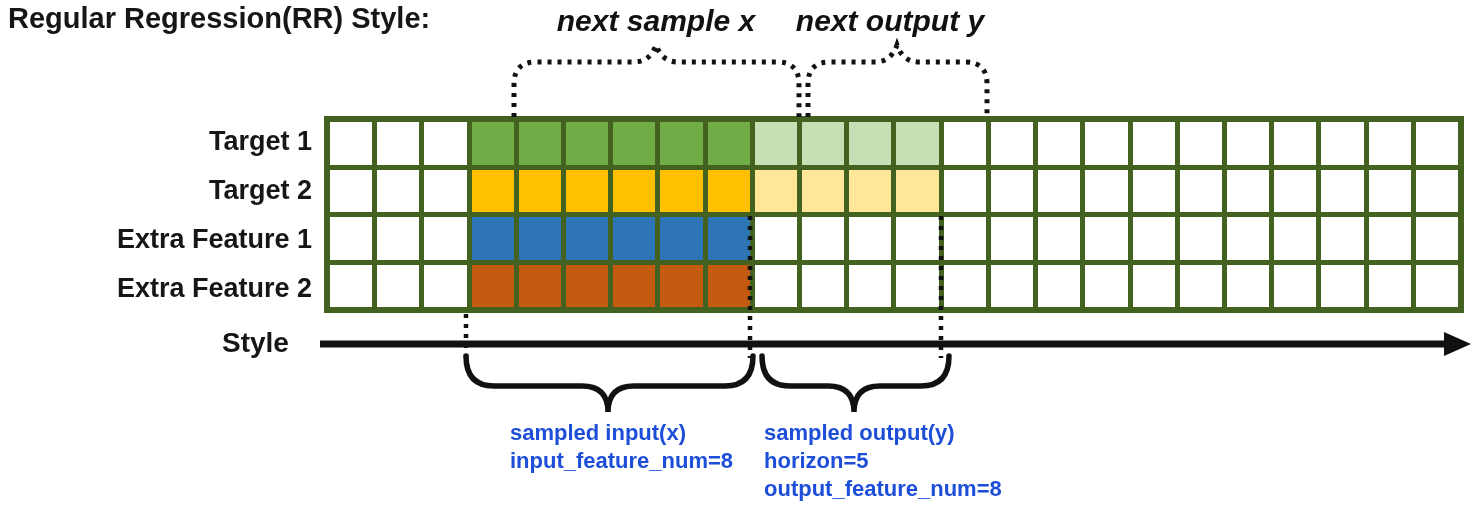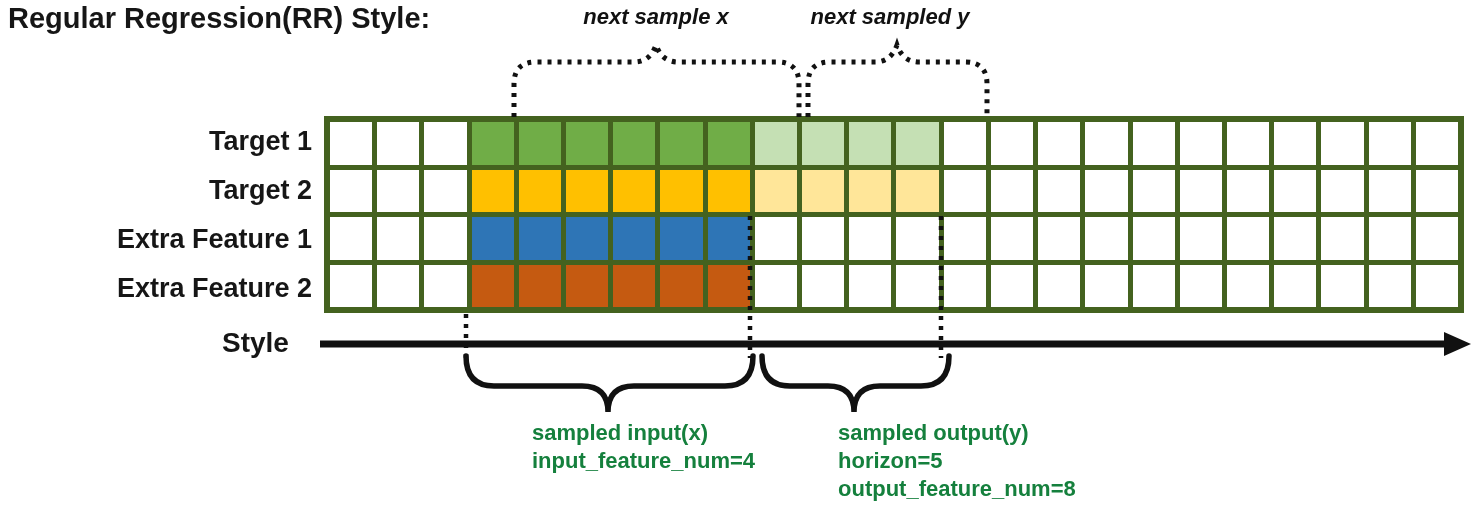--- a/index.html
+++ b/index.html
@@ -12,21 +12,21 @@
     overflow:hidden;
   }
   .title{
     position:absolute;left:8px;top:2px;
     font-size:29px;font-weight:700;color:#161616;
     white-space:nowrap;
   }
   .next-label{
     position:absolute;top:4px;
     transform:translateX(-50%);
-    font-size:22px;font-style:italic;font-weight:700;
+    font-size:30px;font-style:italic;font-weight:700;
     white-space:nowrap;
   }
   .next-label.x{left:656px;}
   .next-label.y{left:890px;}
   .grid{
     position:absolute;left:324px;top:116px;
     width:1140px;height:197px;
     box-sizing:border-box;
     display:grid;
     grid-template-columns:repeat(24,1fr);
@@ -43,34 +43,34 @@
     white-space:nowrap;line-height:34px;
   }
   .time-label{
     position:absolute;left:222px;top:327px;
     font-size:28px;font-weight:700;color:#161616;
   }
   .overlay{position:absolute;left:0;top:0;}
   .anno{
     position:absolute;top:419px;
     font-size:22px;font-weight:600;line-height:28px;
-    color:#15803d;white-space:nowrap;margin-left:22px;
+    color:#1d4ed8;white-space:nowrap;
   }
   .anno.left{left:510px;}
-  .anno.right{left:816px;}
+  .anno.right{left:764px;}
 </style>
 </head>
 <body>
 
 <div class="canvas">
 
   <div class="title">Regular Regression(RR) Style:</div>
 
   <div class="next-label x">next sample x</div>
-  <div class="next-label y">next sampled y</div>
+  <div class="next-label y">next output y</div>
 
   <div class="grid" style="background: rgb(68, 98, 31);">
       <div class="cell"></div>
       <div class="cell"></div>
       <div class="cell"></div>
       <div class="cell" style="background: rgb(112, 173, 71);"></div>
       <div class="cell" style="background: rgb(112, 173, 71);"></div>
       <div class="cell" style="background: rgb(112, 173, 71);"></div>
       <div class="cell" style="background: rgb(112, 173, 71);"></div>
       <div class="cell" style="background: rgb(112, 173, 71);"></div>
@@ -184,21 +184,21 @@
     <line x1="320" y1="344" x2="1448" y2="344" stroke="#111" stroke-width="7"></line>
     <polygon points="1444,332 1471,344 1444,356" fill="#111"></polygon>
 
     <path d="M 466 356 Q 466 386 494 386 L 582 386 Q 608 386 608 412 Q 608 386 634 386 L 725 386 Q 753 386 753 356" fill="none" stroke="#111" stroke-width="5.5" stroke-linecap="round"></path>
 
     <path d="M 762 356 Q 762 386 790 386 L 828 386 Q 854 386 854 412 Q 854 386 880 386 L 921 386 Q 949 386 949 356" fill="none" stroke="#111" stroke-width="5.5" stroke-linecap="round"></path>
   </svg>
 
   <div class="anno left">
     <div>sampled input(x)</div>
-    <div>input_feature_num=4</div>
+    <div>input_feature_num=8</div>
   </div>
   <div class="anno right">
     <div>sampled output(y)</div>
     <div>horizon=5</div>
     <div>output_feature_num=8</div>
   </div>
 
 </div>
 
 </body></html>

